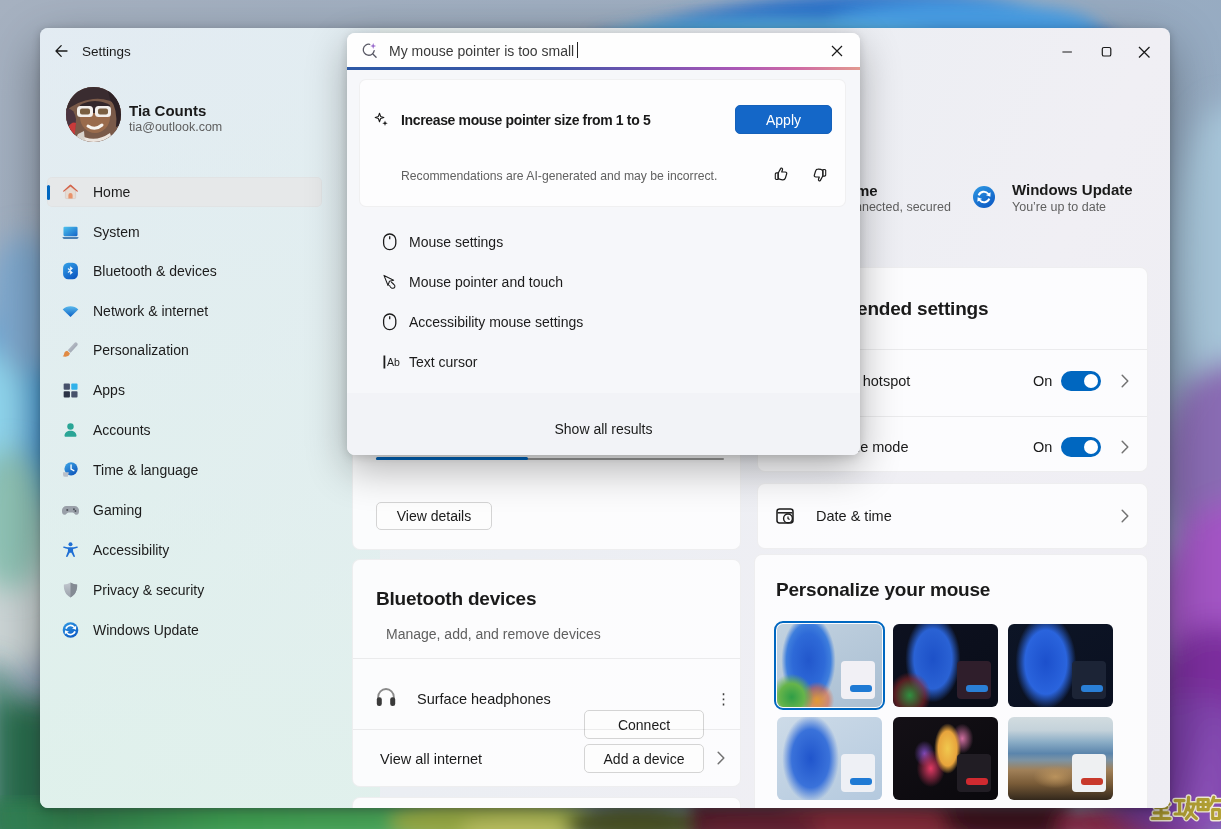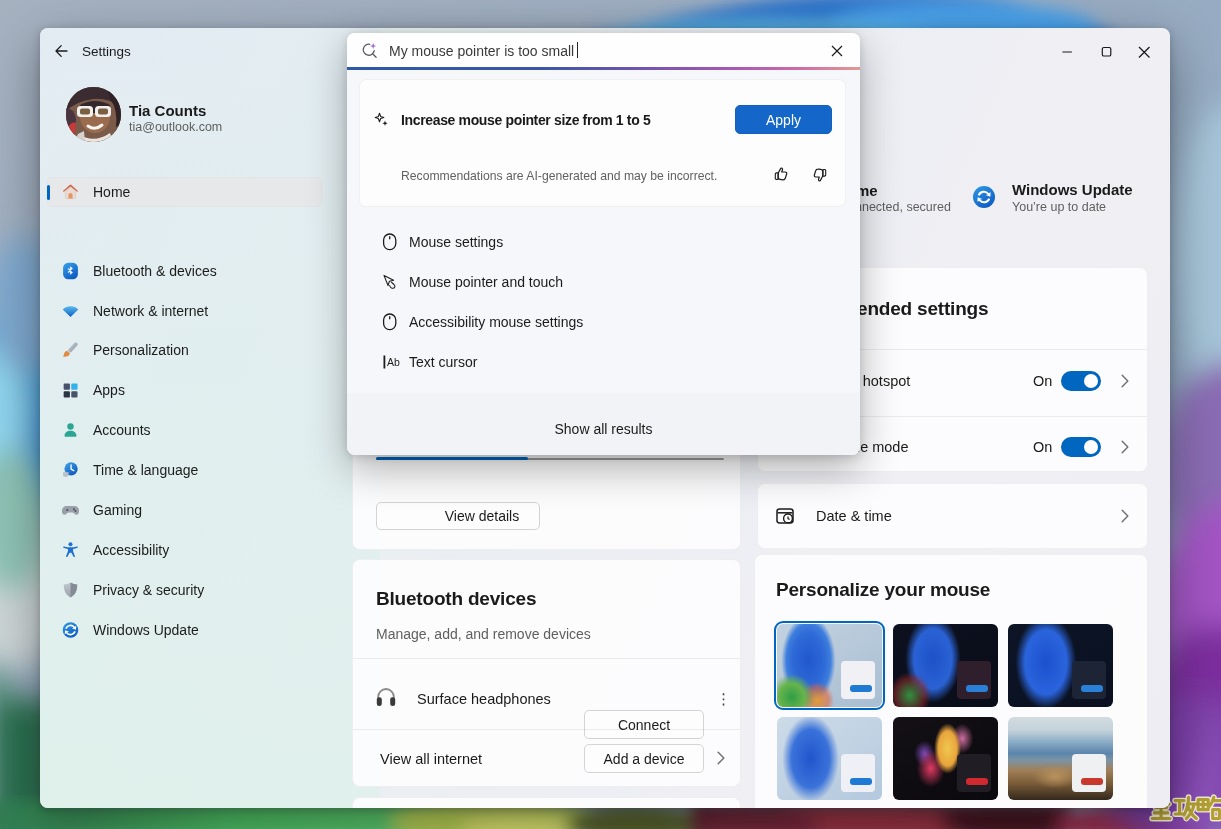--- a/index.html
+++ b/index.html
@@ -202,20 +202,33 @@
   <div class="abs t2" style="left:89px;top:92px;font-size:12.5px;">tia@outlook.com</div>
 
   <div class="abs nav sel" style="top:149px;">
     <svg class="ico" viewBox="0 0 20 20">
       <path d="M4.6 8.8 10 4.2l5.4 4.6V16a.9.9 0 0 1-.9.9H5.5a.9.9 0 0 1-.9-.9z" fill="#e7dbd2" stroke="#d0bfb4" stroke-width=".5"></path>
       <path d="M7.8 16.9v-3.7a2.2 2.2 0 0 1 4.4 0v3.7z" fill="#e8926a"></path>
       <path d="M9.1 2.5a1.35 1.35 0 0 1 1.8 0l6.7 6.1a.68.68 0 0 1-.92 1L10 4.1l-6.68 5.5a.68.68 0 0 1-.92-1z" fill="#d4644a"></path>
     </svg>
     <span class="lbl">Home</span>
     </div>
+  <div class="abs nav" style="top:189px;">
+    <svg class="ico" viewBox="0 0 20 20">
+        <rect x="2.6" y="4.4" width="14.8" height="10" rx="1.2" fill="url(#sysg)"></rect>
+        <path d="M1.6 15.6h16.8c0 .9-.7 1.4-1.5 1.4H3.1c-.8 0-1.5-.5-1.5-1.4z" fill="#1b5c9e"></path>
+        <defs>
+          <linearGradient id="sysg" x1="0" y1="0" x2="1" y2="1">
+            <stop offset="0" stop-color="#4ec3ee"></stop>
+            <stop offset="1" stop-color="#1565c8"></stop>
+          </linearGradient>
+        </defs>
+      </svg>
+    <span class="lbl">System</span>
+    </div>
   <div class="abs nav" style="top:228px;">
     <svg class="ico" viewBox="0 0 20 20">
         <rect x="2.2" y="1.4" width="15.6" height="17.2" rx="5.4" fill="url(#btg)"></rect>
         <path d="M9.7 5.2l2.6 2.2-2.4 2.1 2.4 2.1-2.6 2.2v-3.6l-1.9 1.6-.7-.8 2.2-1.5-2.2-1.5.7-.8 1.9 1.6z" fill="#fff" stroke="#fff" stroke-width=".3"></path>
         <defs>
           <linearGradient id="btg" x1="0" y1="0" x2=".6" y2="1">
             <stop offset="0" stop-color="#35a3e8"></stop>
             <stop offset="1" stop-color="#0f5cc4"></stop>
           </linearGradient>
         </defs>
@@ -331,21 +344,21 @@
           <stop offset="1" stop-color="#0f5ec6"></stop>
         </linearGradient>
       </defs>
     </svg>
   <div class="abs t1" style="left:972px;top:153px;font-size:15px;font-weight:bold;">Windows Update</div>
   <div class="abs t2" style="left:972px;top:172px;font-size:12.5px;">You’re up to date</div>
 
   <div class="abs card" style="left:312px;top:212px;width:387px;height:308px;">
     <div class="abs" style="left:23px;top:216.5px;width:348px;height:2.2px;border-radius:2px;background:#9c9c9c;"></div>
     <div class="abs" style="left:23px;top:216px;width:152px;height:3px;border-radius:2px;background:#0067c0;"></div>
-    <div class="abs btn" style="left:23px;top:261px;width:114px;height:26px;padding-left:48px;">View details</div>
+    <div class="abs btn" style="left:23px;top:261px;width:114px;height:26px;">View details</div>
   </div>
 
   <div class="abs card" style="left:717px;top:239px;width:389px;height:203px;">
     <div class="abs t1" style="left:20px;top:30px;font-size:19px;font-weight:bold;letter-spacing:-.2px;">Recommended settings</div>
     <div class="sep" style="top:81px;"></div>
     <div class="abs t1" style="left:58px;top:105px;font-size:14.5px;">Mobile hotspot</div>
     <div class="abs t1" style="left:275px;top:105px;font-size:14.5px;">On</div>
     <div class="tog" style="left:303px;top:103px;"></div>
     <svg class="abs" style="left:363px;top:106px" width="8" height="14" viewBox="0 0 8 14">
         <path d="M1.2 1.2l5.6 5.8-5.6 5.8" stroke="#727272" stroke-width="1.5" fill="none" stroke-linecap="round" stroke-linejoin="round"></path>
@@ -377,21 +390,21 @@
     <div class="abs thumb th1" style="left:22px;top:69px;"></div>
     <div class="abs thumb th2" style="left:138px;top:69px;"></div>
     <div class="abs thumb th3" style="left:253px;top:69px;"></div>
     <div class="abs thumb th4" style="left:22px;top:162px;"></div>
     <div class="abs thumb th5" style="left:138px;top:162px;"></div>
     <div class="abs thumb th6" style="left:253px;top:162px;"></div>
   </div>
 
   <div class="abs card" style="left:312px;top:531px;width:387px;height:226px;">
     <div class="abs t1" style="left:23px;top:39px;font-size:19px;font-weight:bold;letter-spacing:-.2px;transform:translateY(-50%);white-space:nowrap;">Bluetooth devices</div>
-    <div class="abs t2" style="left:23px;top:66px;font-size:14px;">Manage, add, and remove devices</div>
+    <div class="abs t2" style="left:33px;top:66px;font-size:14px;">Manage, add, and remove devices</div>
     <div class="sep" style="top:98px;"></div>
     <svg class="abs" style="left:22px;top:126px" width="22" height="22" viewBox="0 0 22 22">
         <path d="M3.2 13.2v-2.4a7.8 7.8 0 0 1 15.6 0v2.4" stroke="#8a8a8a" stroke-width="1.8" fill="none"></path>
         <rect x="1.8" y="11.2" width="5" height="8.8" rx="2.3" fill="#3a3a3a"></rect>
         <rect x="15.2" y="11.2" width="5" height="8.8" rx="2.3" fill="#3a3a3a"></rect>
       </svg>
     <div class="abs t1" style="left:64px;top:131px;font-size:14.5px;">Surface headphones</div>
     <div class="abs btn" style="left:231px;top:124px;width:118px;height:27px;margin-top:26px;">Connect</div>
     <div class="abs" style="left:363px;top:130px;font-size:15px;color:#3c3c3c;">⋮</div>
     <div class="sep" style="top:169px;"></div>

